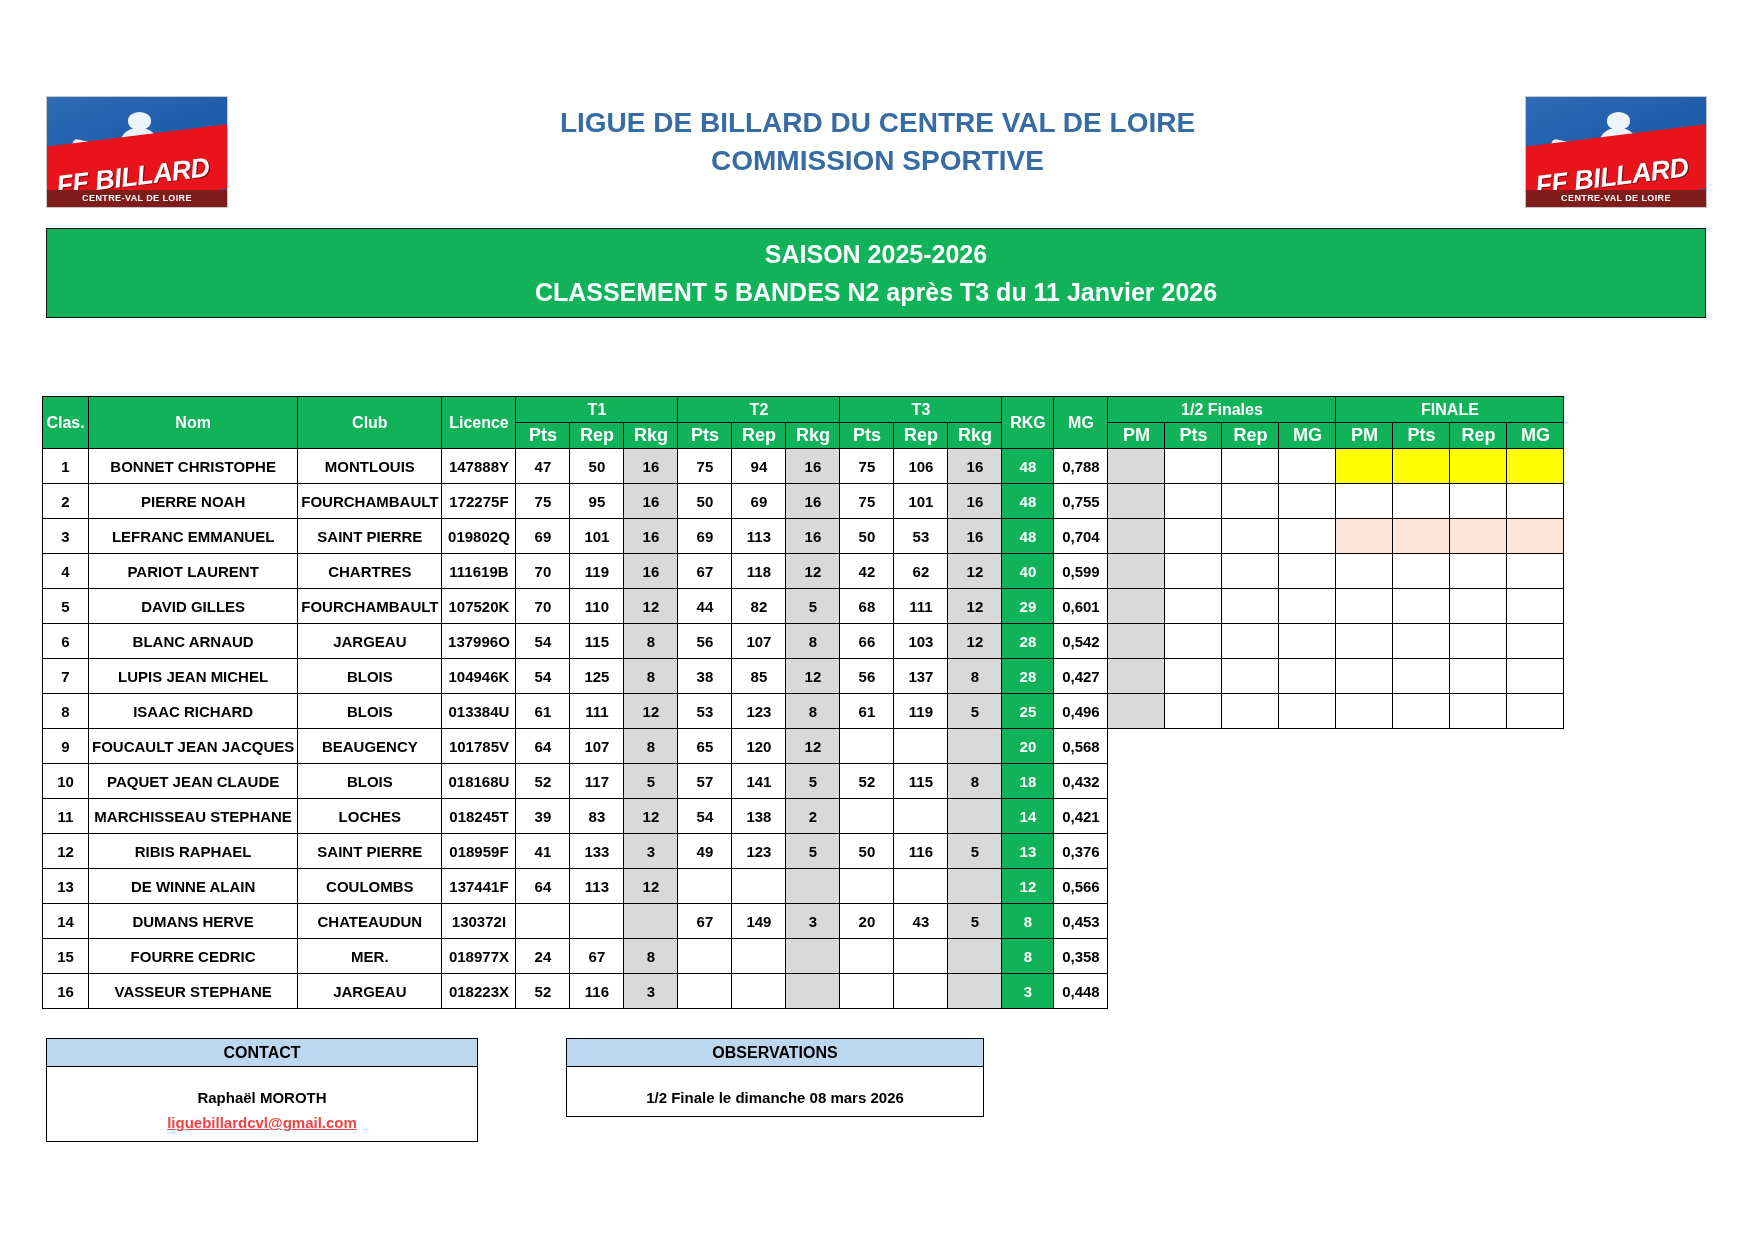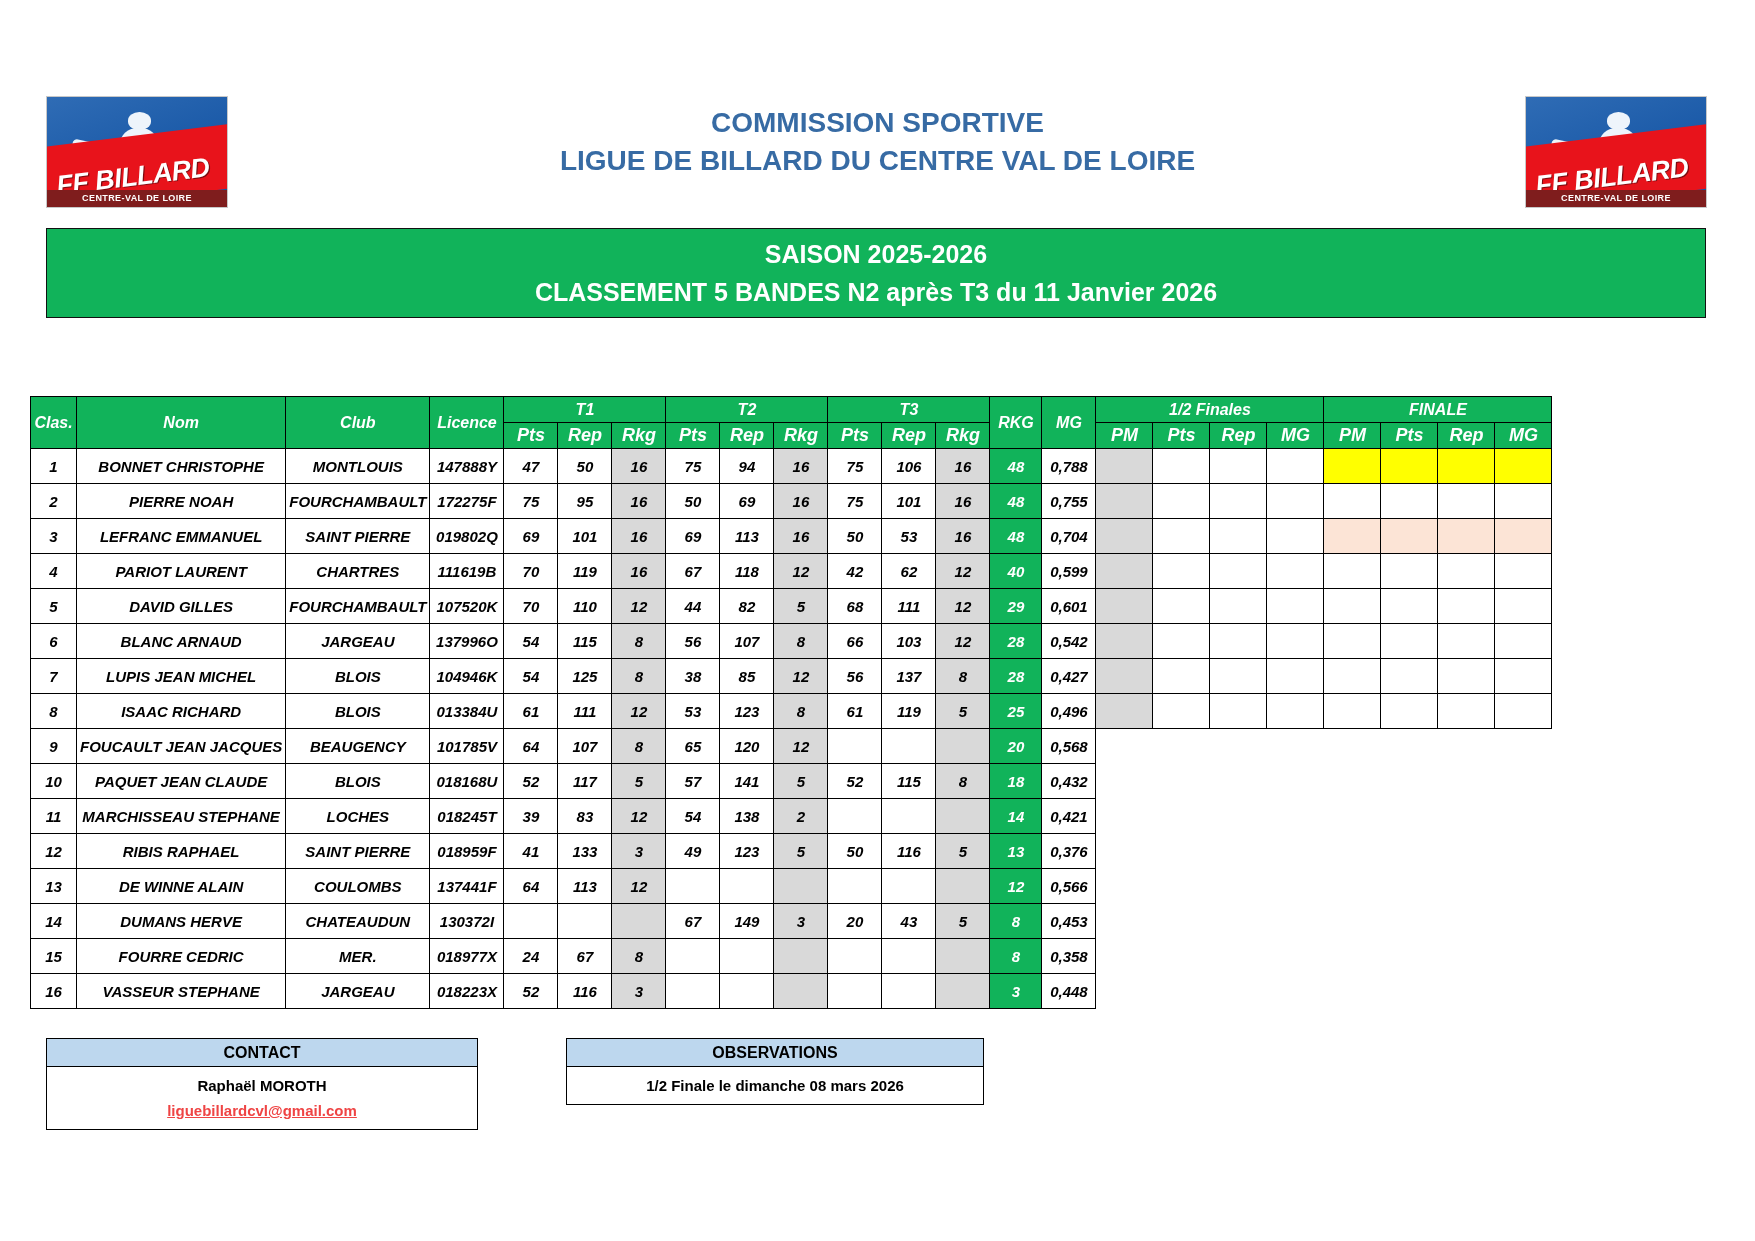--- a/index.html
+++ b/index.html
@@ -103,24 +103,23 @@
     font-size: 25px;
     line-height: 38px;
     display: flex; flex-direction: column;
     align-items: center; justify-content: center;
     text-align: center;
   }
 
   
   table.rank {
     position: absolute;
-    left: 30px; top: 396px;
+    left: 42px; top: 396px;
     border-collapse: collapse;
     table-layout: fixed;
-    font-style: italic;
   }
   table.rank th, table.rank td {
     border: 1px solid #000;
     font-size: 15px;
     font-weight: bold;
     text-align: center;
     height: 35px;
     padding: 0 3px;
     white-space: nowrap;
     overflow: hidden;
@@ -162,20 +161,21 @@
     font-weight: bold;
     font-size: 16px;
     height: 28px;
     line-height: 28px;
   }
   .foot-box .bd {
     text-align: center;
     font-size: 15px;
     font-weight: bold;
     padding: 6px 4px;
+    margin-top: 12px;
   }
   .foot-box .bd .line { height: 25px; line-height: 25px; }
   .foot-box .bd a.mail {
     color: #ef4444; text-decoration: underline;
   }
 
   #contact-box      { left: 46px;  top: 1038px; width: 432px; }
   #observations-box { left: 566px; top: 1038px; width: 418px; }
 </style>
 </head>
@@ -192,22 +192,22 @@
     </div>
     <div class="arm-l"></div>
     <div class="arm-r"></div>
     <div class="ball"></div>
     <div class="redband"></div>
     <div class="ff">FF BILLARD</div>
     <div class="sub">CENTRE-VAL DE LOIRE</div>
   </div>
 
   <div class="title-block">
+    <div>LIGUE DE BILLARD DU CENTRE VAL DE LOIRE</div>
     <div>COMMISSION SPORTIVE</div>
-    <div>LIGUE DE BILLARD DU CENTRE VAL DE LOIRE</div>
   </div>
 
   <div class="logo right">
     <div class="sky"></div>
     <div class="cue"></div>
     <div class="player">
       <div class="head"></div>
       <div class="body"></div>
     </div>
     <div class="arm-l"></div>

